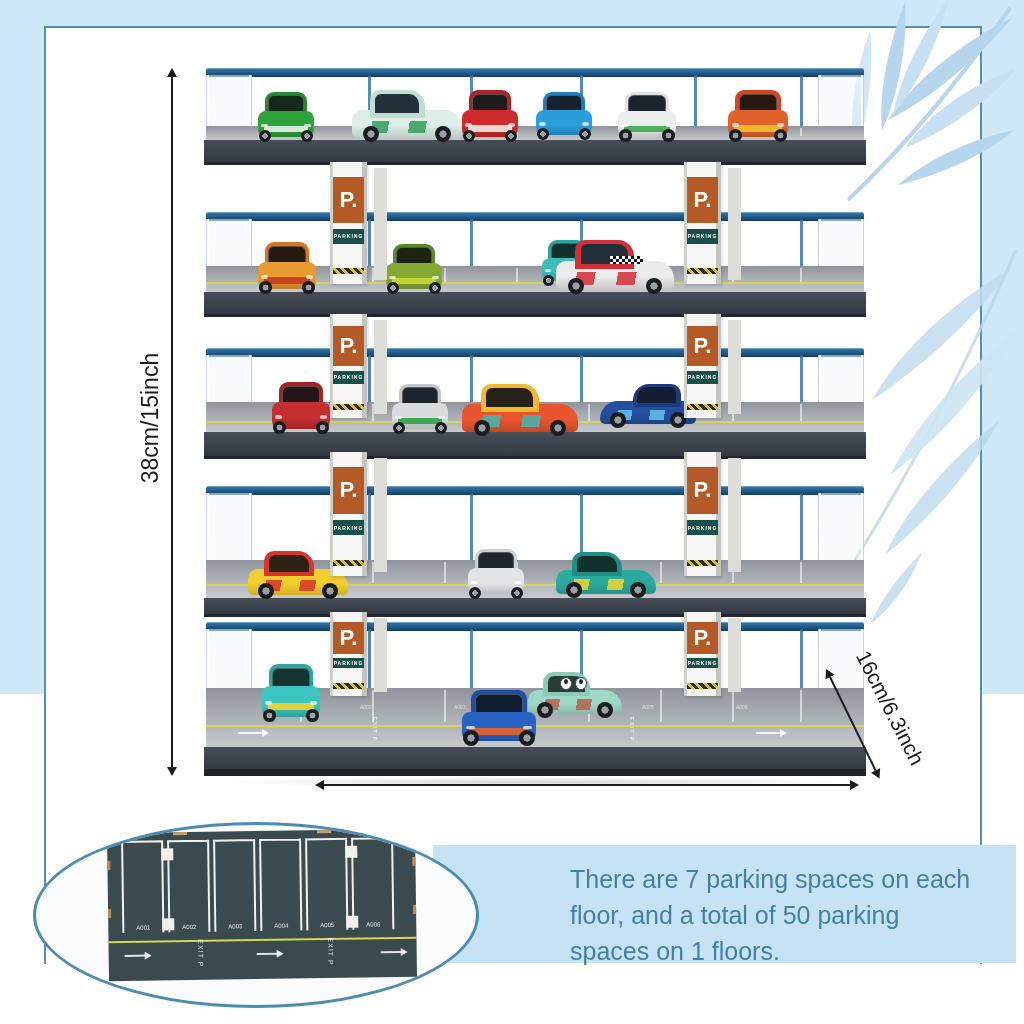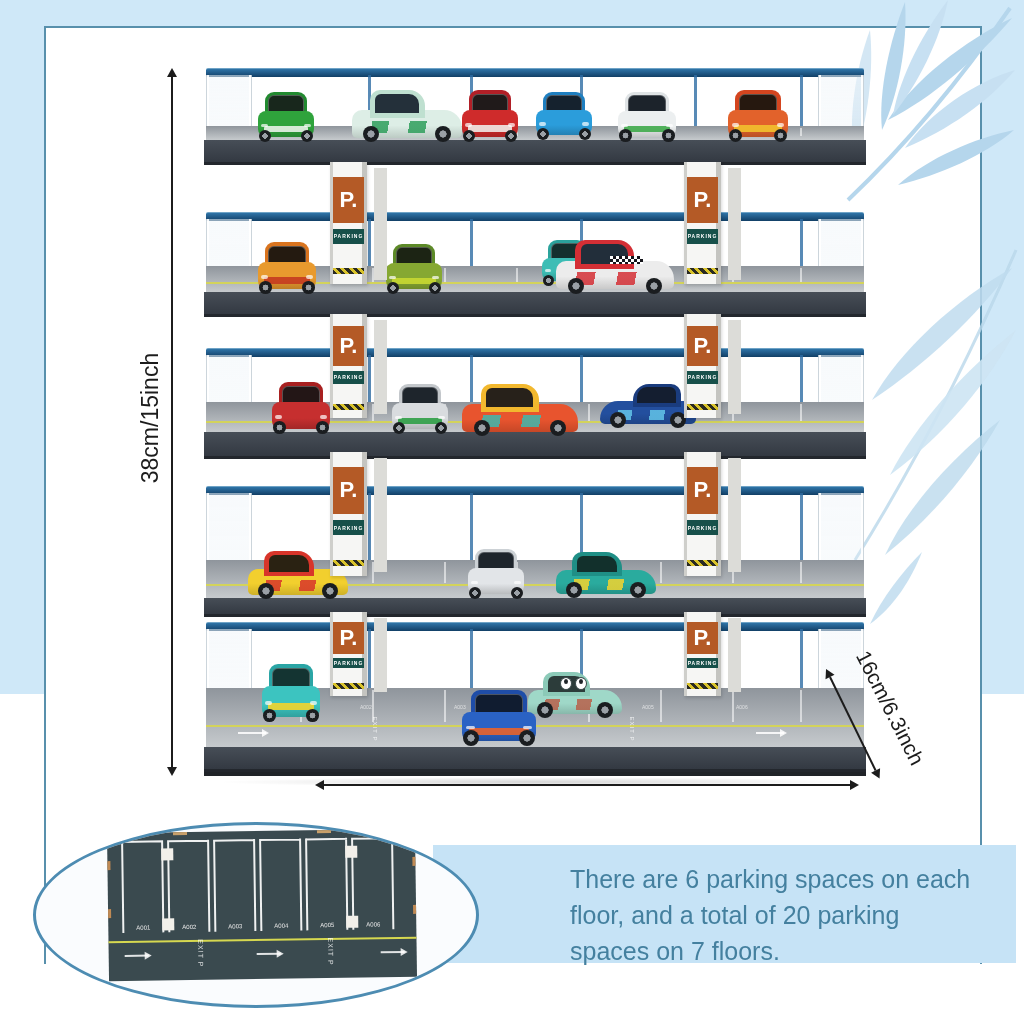--- a/index.html
+++ b/index.html
@@ -478,19 +478,19 @@
         <div class="tickv" style="left: 0px; top: 76px;"></div>
         <div class="tickv" style="left: 305px; top: 28px;"></div>
         <div class="tickv" style="left: 305px; top: 76px;"></div>
         <div class="tickh" style="left: 66px; top: 0px;"></div>
         <div class="tickh" style="left: 210px; top: 0px;"></div>
       </div>
   </div>
 
   <div class="desc-panel">
     <div class="desc-text">
-      <div>There are 6 parking spaces on each</div>
-      <div>floor, and a total of 20 parking</div>
-      <div>spaces on 7 floors.</div>
+      <div>There are 7 parking spaces on each</div>
+      <div>floor, and a total of 50 parking</div>
+      <div>spaces on 1 floors.</div>
     </div>
   </div>
 
 </div>
 
 </body></html>

